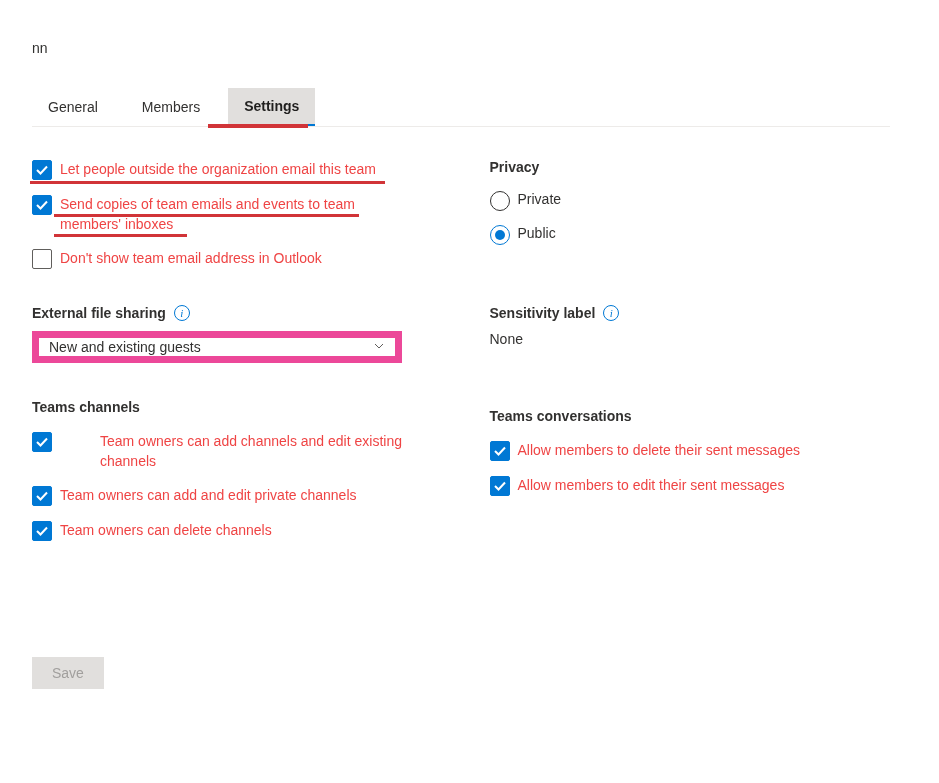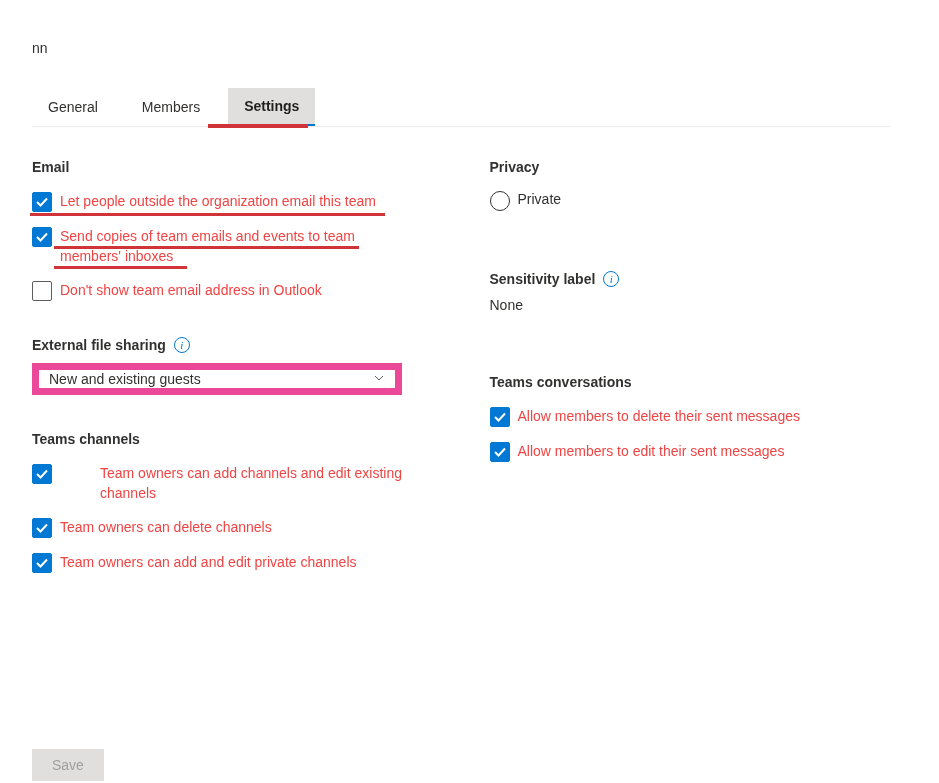--- a/index.html
+++ b/index.html
@@ -175,21 +175,21 @@
       color: #323130;
     }
     .save-btn {
       background: #e1dfdd;
       border: none;
       padding: 8px 20px;
       font-size: 14px;
       color: #a19f9d;
       cursor: pointer;
       margin-left: 32px;
-      margin-top: 108px;
+      margin-top: 48px;
     }
   </style>
 </head>
 <body>
 
 
 
 <div class="header">
   <div class="team-name">nn</div>
   <div class="tabs-underline">
@@ -199,21 +199,20 @@
       <button class="tab active">Settings</button>
     </div>
     <div class="tabs-red-underline"></div>
   </div>
 </div>
 
 <div class="content">
   <div class="col">
 
     <div class="section">
-      <div class="section-title">Email</div>
 
       <div class="checkbox-row">
         <div class="checkbox checked">
           <svg width="14" height="14" viewBox="0 0 14 14">
               <path d="M2 7 L5.5 10.5 L12 3.5" stroke="#fff" stroke-width="2" fill="none"></path>
             </svg>
         </div>
         <span class="checkbox-label">Let people outside the organization email this team</span>
         <div class="red-underline" style="left:-2px; top:22px; width:355px;"></div>
       </div>
@@ -263,47 +262,53 @@
         </div>
         <span class="checkbox-label" style="max-width:320px; display:inline-block;margin-left:40px;">Team owners can add channels and edit existing channels</span>
       </div>
 
       <div class="checkbox-row">
         <div class="checkbox checked">
           <svg width="14" height="14" viewBox="0 0 14 14">
               <path d="M2 7 L5.5 10.5 L12 3.5" stroke="#fff" stroke-width="2" fill="none"></path>
             </svg>
         </div>
+        <span class="checkbox-label">Team owners can add and edit private channels</span>
+      </div>
+
+      <div class="checkbox-row">
+        <div class="checkbox checked">
+          <svg width="14" height="14" viewBox="0 0 14 14">
+              <path d="M2 7 L5.5 10.5 L12 3.5" stroke="#fff" stroke-width="2" fill="none"></path>
+            </svg>
+        </div>
         <span class="checkbox-label">Team owners can delete channels</span>
-      </div>
-
-      <div class="checkbox-row">
-        <div class="checkbox checked">
-          <svg width="14" height="14" viewBox="0 0 14 14">
-              <path d="M2 7 L5.5 10.5 L12 3.5" stroke="#fff" stroke-width="2" fill="none"></path>
-            </svg>
-        </div>
-        <span class="checkbox-label">Team owners can add and edit private channels</span>
       </div>
     </div>
 
   </div>
 
   <div class="col">
 
     <div class="section">
       <div class="section-title">Privacy</div>
 
       <div class="radio-row">
         <div class="radio">
           
         </div>
         <span class="radio-label">Private</span>
       </div>
 
+      <div class="radio-row">
+        <div class="radio selected">
+          <div class="radio-dot"></div>
+        </div>
+        <span class="radio-label">Public</span>
+      </div>
     </div>
 
     <div class="section" style="margin-top:60px;">
       <div class="label-with-info">
         <span>Sensitivity label</span>
         <span class="info-icon">i</span>
       </div>
       <div class="value-text">None</div>
     </div>
 

